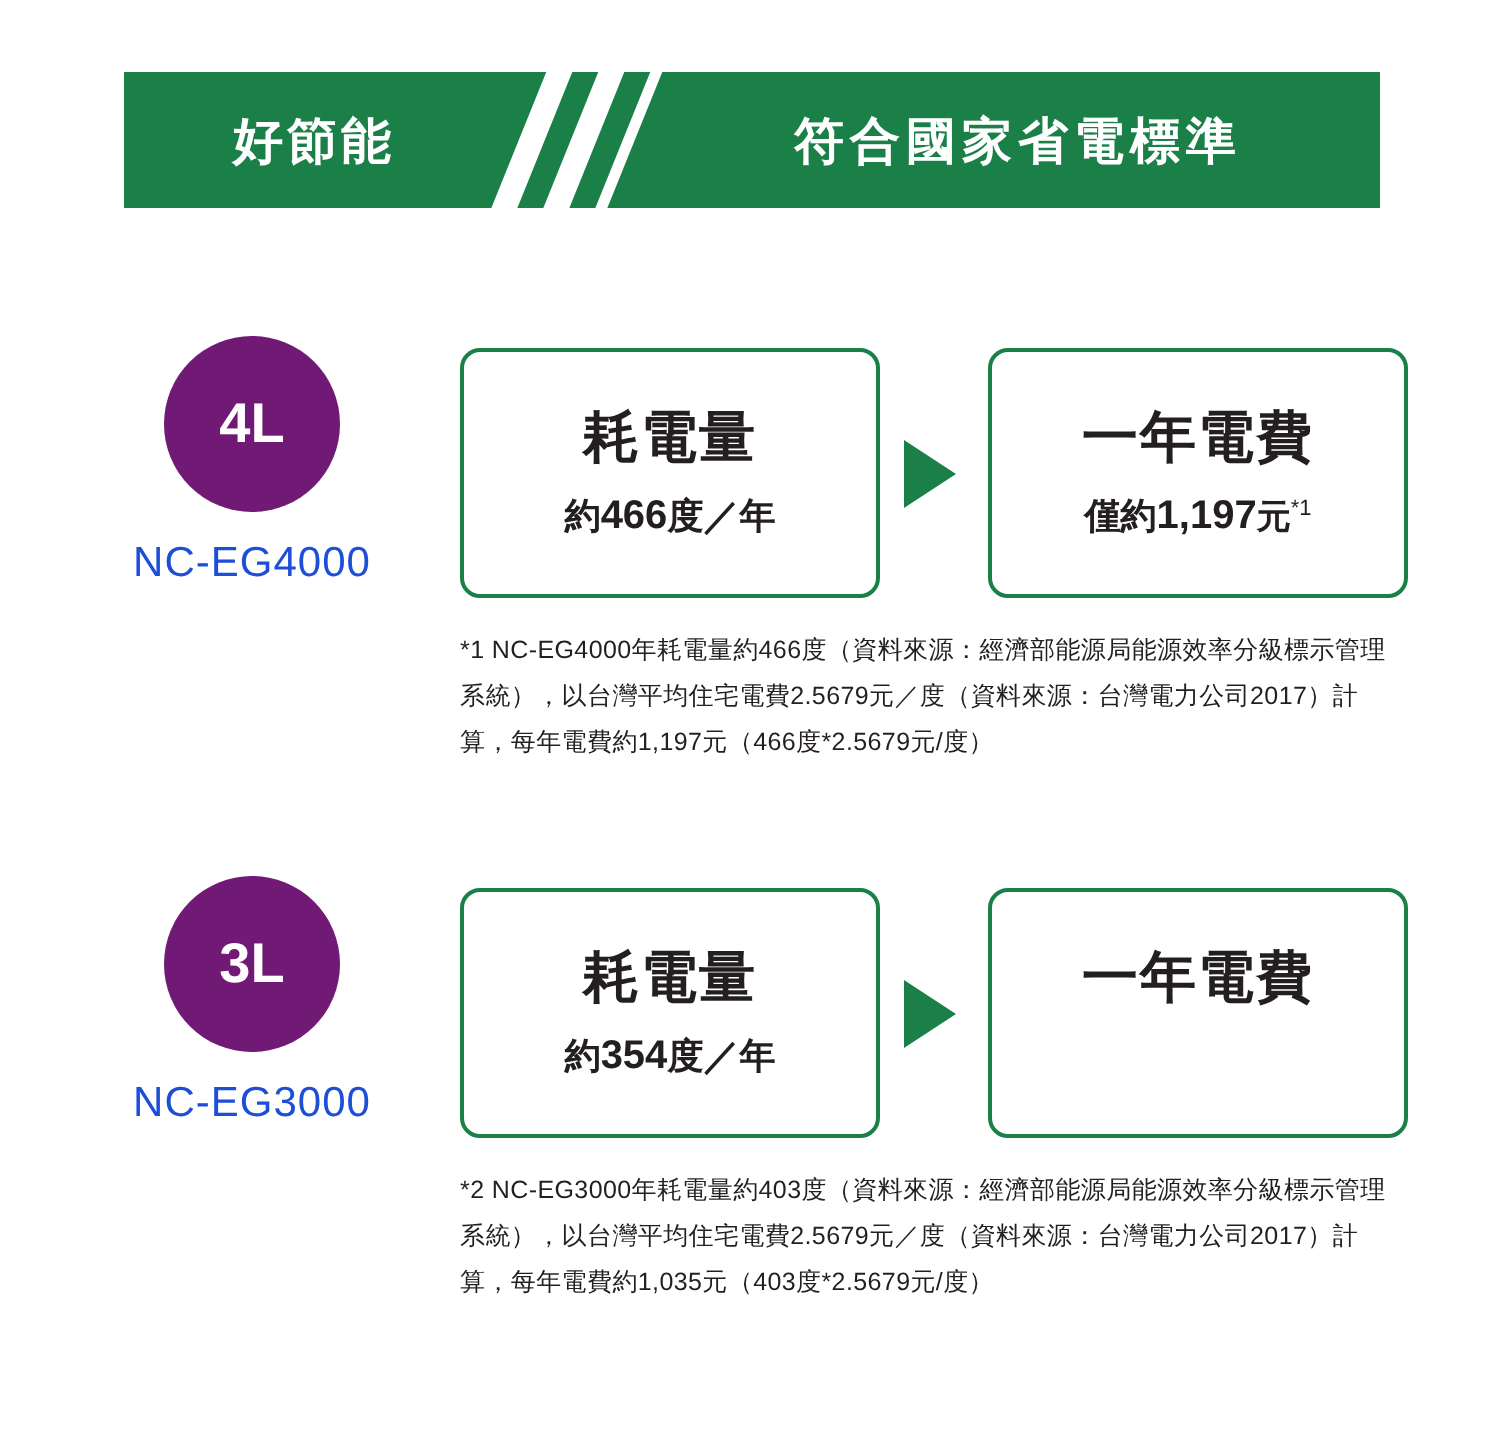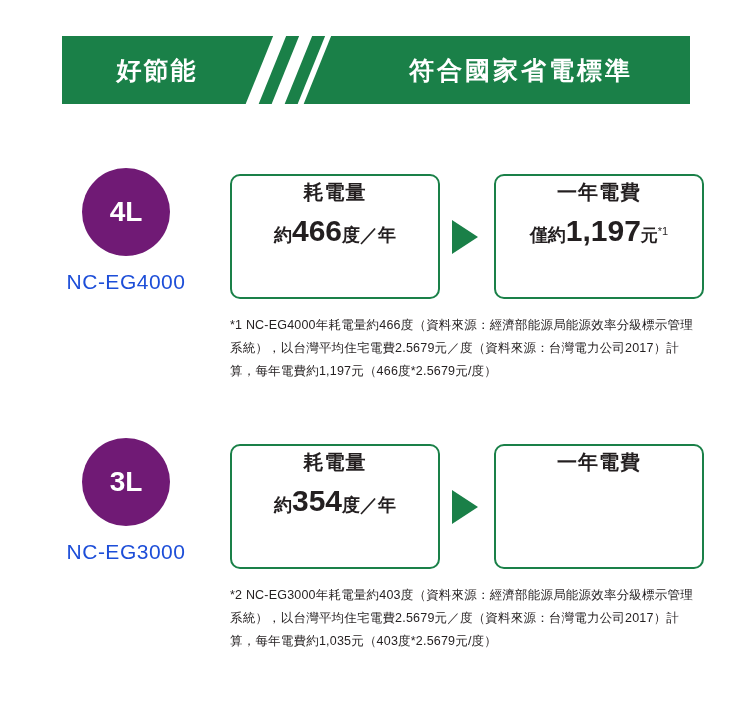--- a/index.html
+++ b/index.html
@@ -52,21 +52,21 @@
     width: 13px;
     height: 94px;
     background: #ffffff;
     transform: skewX(-22deg);
   }
   .stripe.s1 { left: 12px; }
   .stripe.s2 { left: 38px; }
   .stripe.s3 { left: 64px; width: 6px; }
   .banner-right {
     position: absolute;
-    left: 290px;
+    left: 278px;
     top: 0;
     width: 338px;
     height: 68px;
     display: flex;
     align-items: center;
     justify-content: center;
     color: #ffffff;
     font-size: 25px;
     font-weight: bold;
     letter-spacing: 3px;
@@ -120,33 +120,33 @@
     border: 2px solid #1a8048;
     border-radius: 10px;
     background: #ffffff;
     box-sizing: border-box;
   }
   .card.left { left: 230px; width: 210px; height: 125px; }
   .card.right { left: 494px; width: 210px; height: 125px; }
 
   .card-title {
     text-align: center;
-    font-size: 20px;
-    font-weight: bold;
-    margin-top: 3px;
+    font-size: 28px;
+    font-weight: bold;
+    margin-top: 24px;
     letter-spacing: 1px;
   }
   .card-value {
     text-align: center;
     margin-top: 8px;
     font-weight: bold;
     white-space: nowrap;
   }
   .v-small { font-size: 18px; }
-  .v-big { font-size: 30px; }
+  .v-big { font-size: 20px; }
   .v-mid { font-size: 17px; }
   .sup {
     font-size: 11px;
     vertical-align: super;
     font-weight: normal;
   }
 
   .arrow {
     position: absolute;
     left: 452px;

